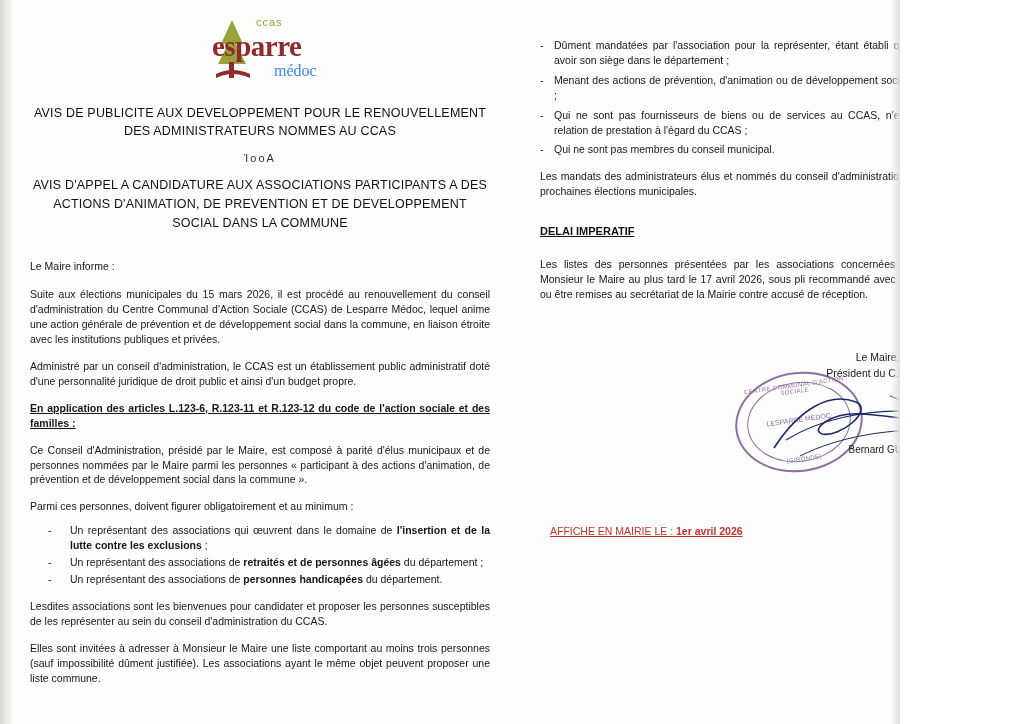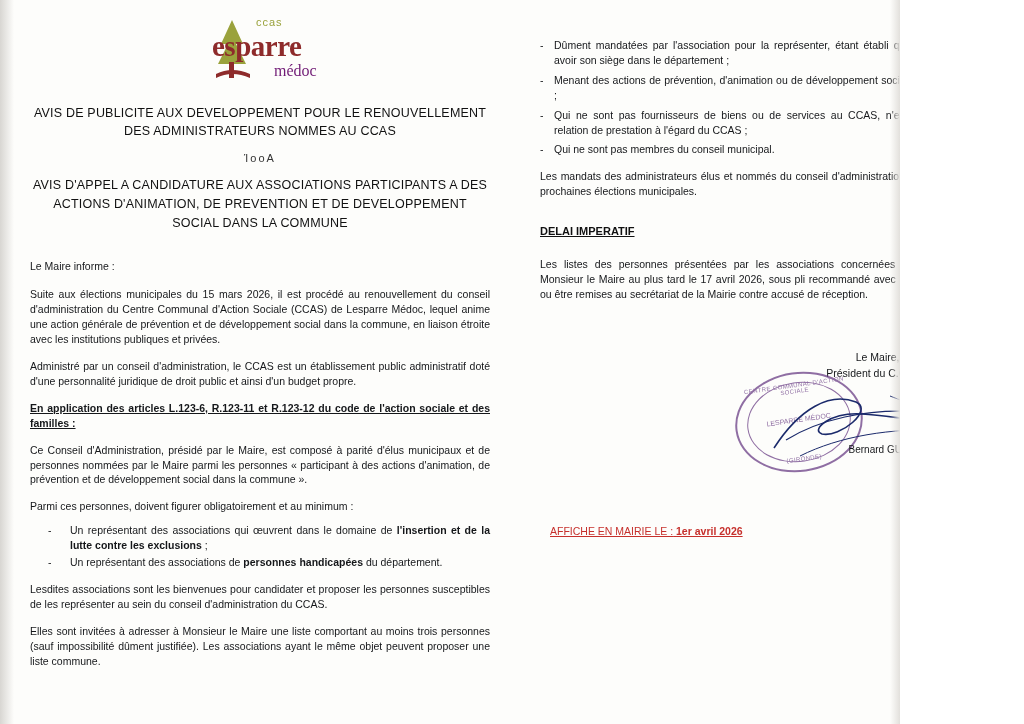--- a/index.html
+++ b/index.html
@@ -87,21 +87,21 @@
     font-weight: bold;
     color: #8e2b2b;
     font-family: "Liberation Serif", serif;
     letter-spacing: -0.5px;
   }
   .logo-sub {
     position: absolute;
     left: 84px;
     top: 48px;
     font-size: 16px;
-    color: #701a75;
+    color: #3b82f6;
     font-family: "Liberation Serif", serif;
   }
 
   
   .title-main {
     text-align: center;
     font-size: 12.5px;
     letter-spacing: 0.2px;
     line-height: 1.45;
     color: #111;
@@ -307,20 +307,21 @@
     <div class="p">Administré par un conseil d'administration, le CCAS est un établissement public administratif doté d'une personnalité juridique de droit public et ainsi d'un budget propre.</div>
 
     <div class="p u b">En application des articles L.123-6, R.123-11 et R.123-12 du code de l'action sociale et des familles :</div>
 
     <div class="p">Ce Conseil d'Administration, présidé par le Maire, est composé à parité d'élus municipaux et de personnes nommées par le Maire parmi les personnes « participant à des actions d'animation, de prévention et de développement social dans la commune ».</div>
 
     <div class="p p-tight">Parmi ces personnes, doivent figurer obligatoirement et au minimum :</div>
 
     <ul class="bullets">
       <li><span>Un représentant des associations qui œuvrent dans le domaine de </span><span class="b">l'insertion et de la lutte contre les exclusions</span><span> ;</span></li>
+      <li><span>Un représentant des associations de </span><span class="b">retraités et de personnes âgées</span><span> du département ;</span></li>
       <li><span>Un représentant des associations de </span><span class="b">personnes handicapées</span><span> du département.</span></li>
     </ul>
 
     <div class="p">Lesdites associations sont les bienvenues pour candidater et proposer les personnes susceptibles de les représenter au sein du conseil d'administration du CCAS.</div>
 
     <div class="p">Elles sont invitées à adresser à Monsieur le Maire une liste comportant au moins trois personnes (sauf impossibilité dûment justifiée). Les associations ayant le même objet peuvent proposer une liste commune.</div>
   </div>
 
   <div class="col-right">
 

